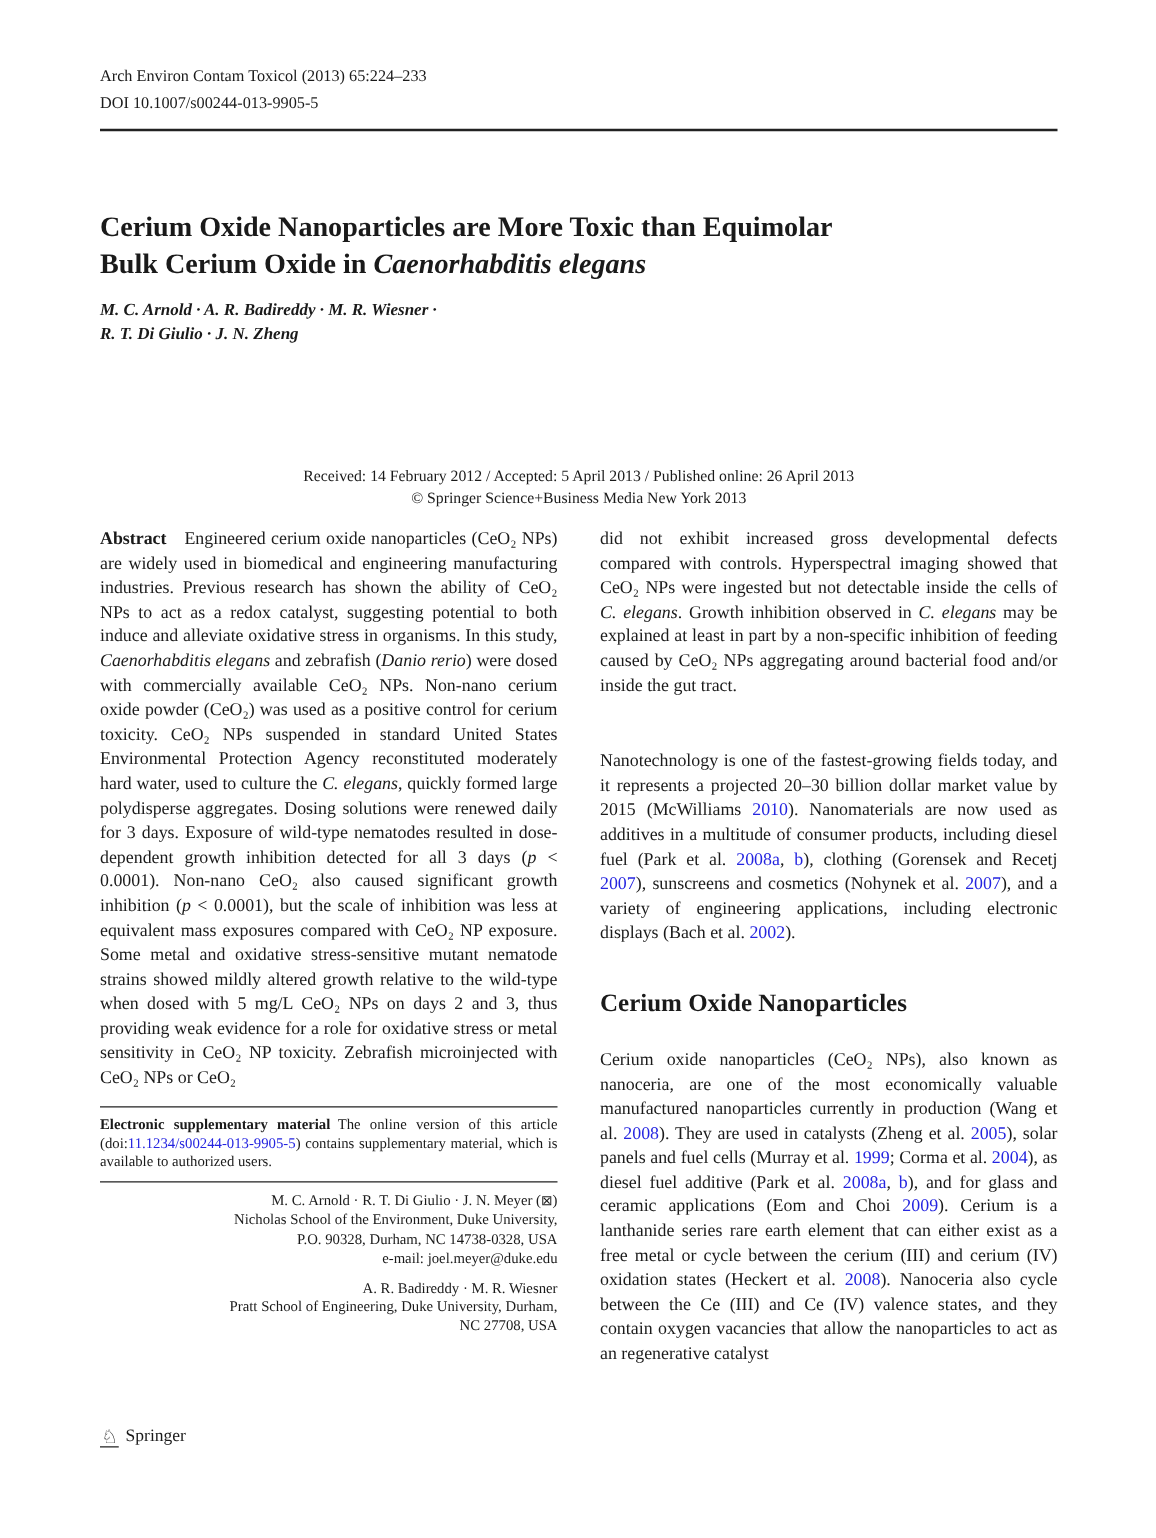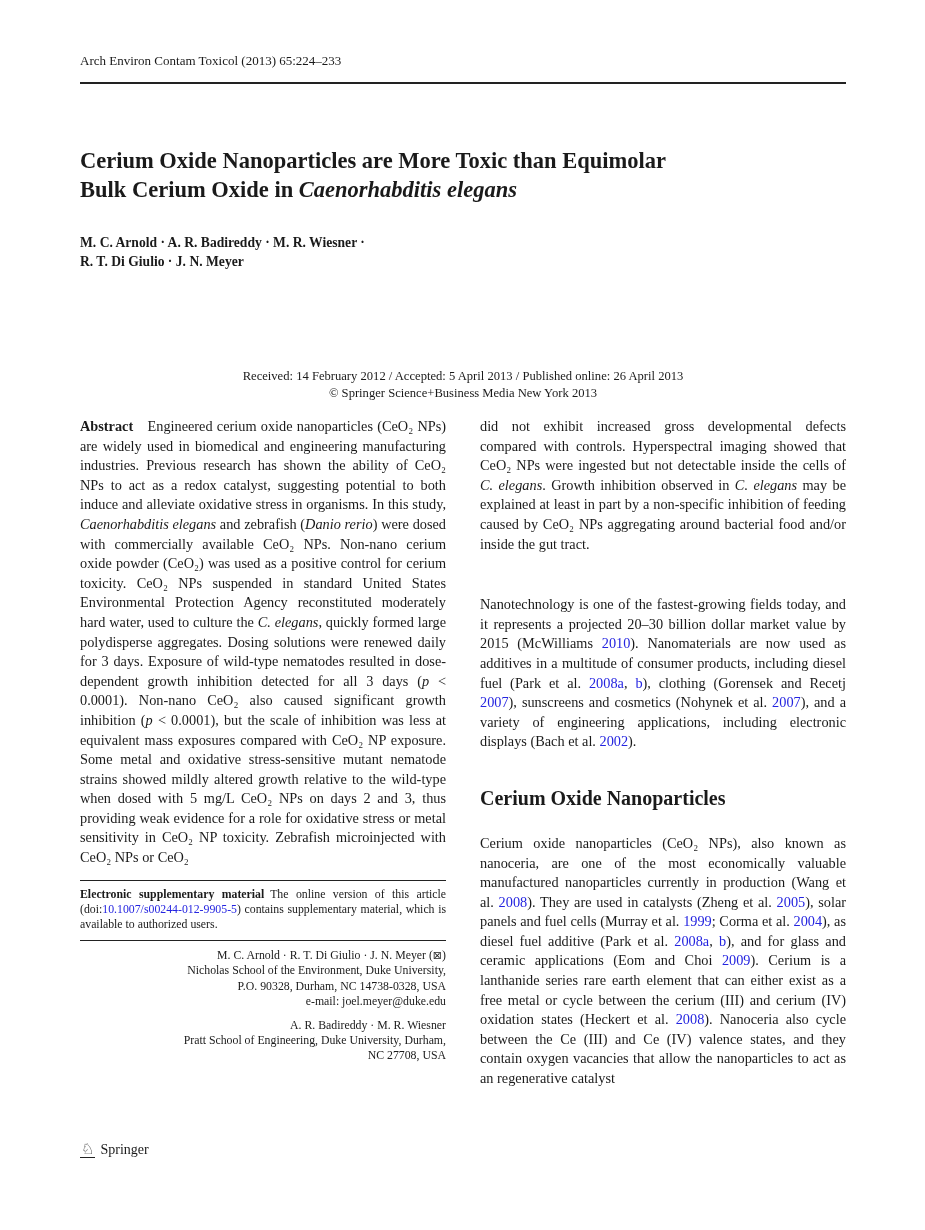--- a/index.html
+++ b/index.html
@@ -14,21 +14,21 @@
     color:#1a1a1a;
     overflow:hidden;
   }
   .jheader{font-size:13px;line-height:21px;}
   .hrule{border:0;border-top:2.5px solid #222;margin-top:11px;}
   .title{
     margin:63px 0 0 0;
     font-size:22.5px;line-height:28.5px;font-weight:bold;
   }
   .title em{font-style:italic;}
-  .authors{margin-top:30px;font-size:13.6px;line-height:18.5px;font-weight:bold;}
+  .authors{margin-top:14px;font-size:13.6px;line-height:18.5px;font-weight:bold;font-style:italic;}
   .dates{margin-top:97px;font-size:12.6px;line-height:16.5px;text-align:center;}
   .columns{display:flex;gap:34px;margin-top:16px;}
   .col{width:366px;flex:0 0 366px;}
   .body-p{
     margin:0;font-size:14.3px;line-height:19.6px;
     text-align:justify;
   }
   .body-p i, .body-p em{font-style:italic;}
   a.cite{color:var(--link-color,#2424e0);text-decoration:none;cursor:pointer;font-family:Liberation Serif, serif;}
   .intro{margin-top:41px;}
@@ -51,46 +51,47 @@
     padding:0 1px 0px 1px;
   }
 </style>
 </head>
 <body>
 
 <div class="page">
 
   <div class="jheader">
     <div>Arch Environ Contam Toxicol (2013) 65:224–233</div>
+    <div>DOI 10.1007/s00244-013-9905-5</div>
   </div>
   <div class="hrule"></div>
 
   <h1 class="title">
     <span>Cerium Oxide Nanoparticles are More Toxic than Equimolar</span><br>
     <span>Bulk Cerium Oxide in </span><em>Caenorhabditis elegans</em>
   </h1>
 
   <div class="authors">
     <div>M. C. Arnold · A. R. Badireddy · M. R. Wiesner ·</div>
-    <div>R. T. Di Giulio · J. N. Meyer</div>
+    <div>R. T. Di Giulio · J. N. Zheng</div>
   </div>
 
   <div class="dates">
     <div>Received: 14 February 2012 / Accepted: 5 April 2013 / Published online: 26 April 2013</div>
     <div>© Springer Science+Business Media New York 2013</div>
   </div>
 
   <div class="columns">
 
     <div class="col">
       <p class="body-p"><b>Abstract</b><span> Engineered cerium oxide nanoparticles (CeO₂ NPs) are widely used in biomedical and engineering manufacturing industries. Previous research has shown the ability of CeO₂ NPs to act as a redox catalyst, suggesting potential to both induce and alleviate oxidative stress in organisms. In this study, </span><i>Caenorhabditis elegans</i><span> and zebrafish (</span><i>Danio rerio</i><span>) were dosed with commercially available CeO₂ NPs. Non-nano cerium oxide powder (CeO₂) was used as a positive control for cerium toxicity. CeO₂ NPs suspended in standard United States Environmental Protection Agency reconstituted moderately hard water, used to culture the </span><i>C. elegans</i><span>, quickly formed large polydisperse aggregates. Dosing solutions were renewed daily for 3 days. Exposure of wild-type nematodes resulted in dose-dependent growth inhibition detected for all 3 days (</span><i>p</i><span> &lt; 0.0001). Non-nano CeO₂ also caused significant growth inhibition (</span><i>p</i><span> &lt; 0.0001), but the scale of inhibition was less at equivalent mass exposures compared with CeO₂ NP exposure. Some metal and oxidative stress-sensitive mutant nematode strains showed mildly altered growth relative to the wild-type when dosed with 5 mg/L CeO₂ NPs on days 2 and 3, thus providing weak evidence for a role for oxidative stress or metal sensitivity in CeO₂ NP toxicity. Zebrafish microinjected with CeO₂ NPs or CeO₂</span></p>
 
       <div class="footnotes">
         <div class="fn-rule"></div>
-        <p class="fn"><b>Electronic supplementary material</b><span> The online version of this article (doi:</span><a href="#" class="cite">10.1007/s00244-012-9905-5</a><span>) contains supplementary material, which is available to authorized users.</span></p>
+        <p class="fn"><b>Electronic supplementary material</b><span> The online version of this article (doi:</span><a href="#" class="cite">11.1234/s00244-013-9905-5</a><span>) contains supplementary material, which is available to authorized users.</span></p>
         <div class="fn-rule"></div>
         <p class="fn affil">
           <span class="line"><span>M. C. Arnold · R. T. Di Giulio · J. N. Meyer (</span><span class="inline-icon">⊠</span><span>)</span></span>
           <span class="line">Nicholas School of the Environment, Duke University,</span>
           <span class="line">P.O. 90328, Durham, NC 14738-0328, USA</span>
           <span class="line">e-mail: joel.meyer@duke.edu</span>
         </p>
         <p class="fn affil">
           <span class="line">A. R. Badireddy · M. R. Wiesner</span>
           <span class="line">Pratt School of Engineering, Duke University, Durham,</span>

